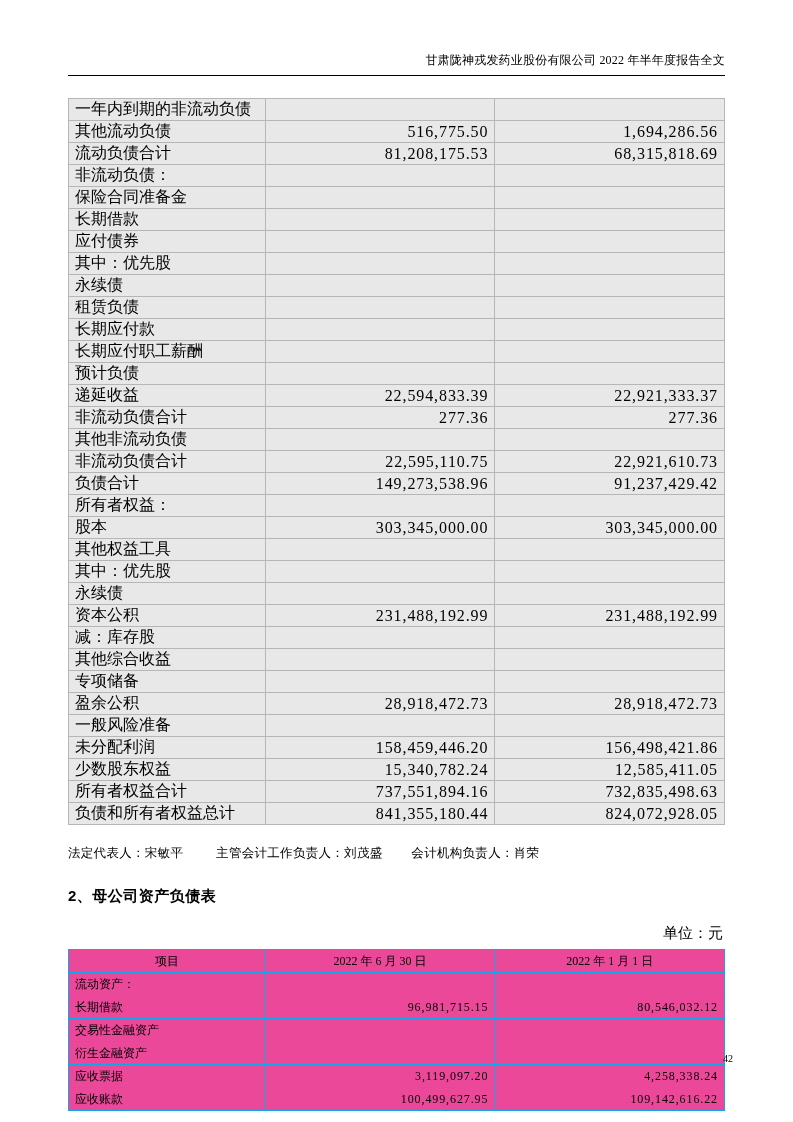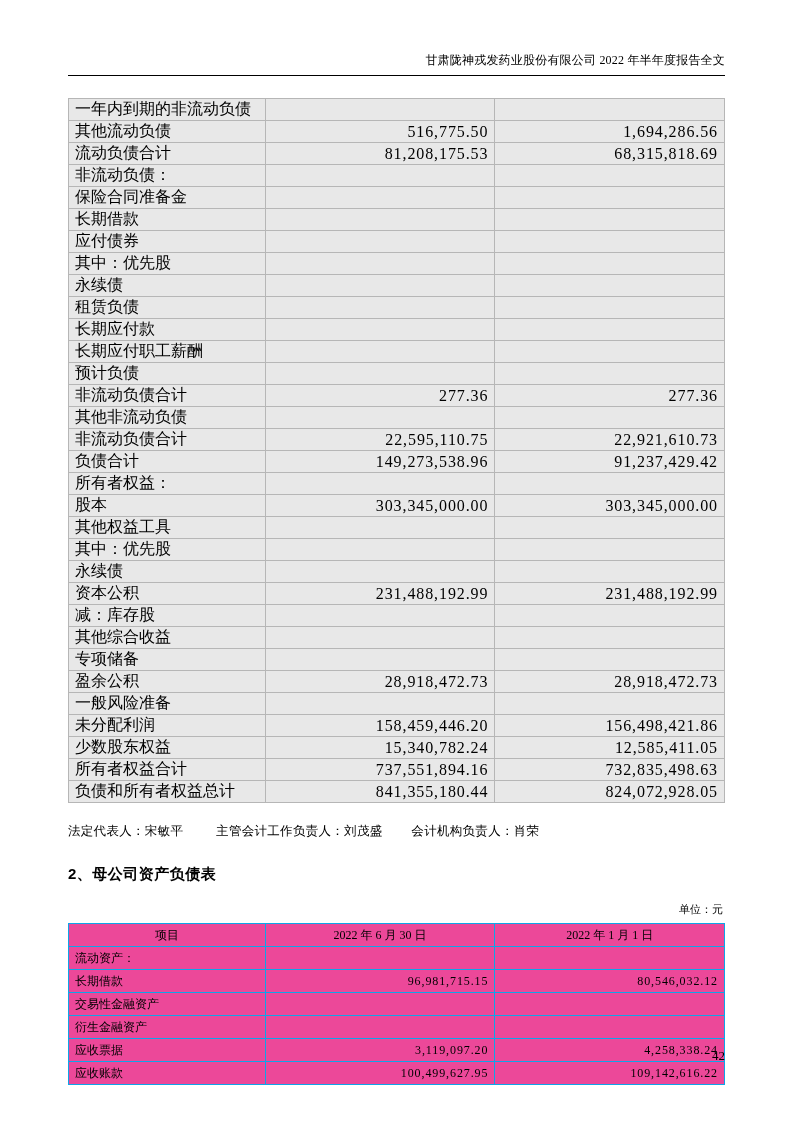--- a/index.html
+++ b/index.html
@@ -73,21 +73,21 @@
   .section-title {
     margin-top: 25px;
     font-size: 15px;
     font-weight: bold;
     font-family: "Liberation Sans", sans-serif;
     letter-spacing: 0.5px;
   }
   .unit-line {
     margin-top: 18px;
     text-align: right;
-    font-size: 11px;
+    font-size: 15px;
     padding-right: 2px;
   }
   .tbl2-wrap { margin-top: 6px; }
   table.fin2 {
     width: 100%;
     border-collapse: collapse;
     table-layout: fixed;
     font-size: 12px;
   }
   table.fin2 td, table.fin2 th {
@@ -96,23 +96,23 @@
     padding: 0 6px;
     vertical-align: middle;
     background: #ec4899;
     font-weight: normal;
     white-space: nowrap;
     overflow: hidden;
   }
   table.fin2 th { text-align: center; }
   .pagenum {
     position: absolute;
-    right: 68px;
+    right: 60px;
     bottom: 58px;
-    font-size: 13px;
+    font-size: 10px;
   }
 </style>
 </head>
 <body>
 
 <div class="page">
 
   <div class="header">
     <span>甘肃陇神戎发药业股份有限公司 2022 年半年度报告全文</span>
   </div>
@@ -185,20 +185,25 @@
             <td class="lbl ind1">长期应付职工薪酬</td>
             <td class="num"></td>
             <td class="num"></td>
           </tr>
           <tr>
             <td class="lbl ind1">预计负债</td>
             <td class="num"></td>
             <td class="num"></td>
           </tr>
           <tr>
+            <td class="lbl ind1">递延收益</td>
+            <td class="num">22,594,833.39</td>
+            <td class="num">22,921,333.37</td>
+          </tr>
+          <tr>
             <td class="lbl ind1">非流动负债合计</td>
             <td class="num">277.36</td>
             <td class="num">277.36</td>
           </tr>
           <tr>
             <td class="lbl ind1">其他非流动负债</td>
             <td class="num"></td>
             <td class="num"></td>
           </tr>
           <tr>

